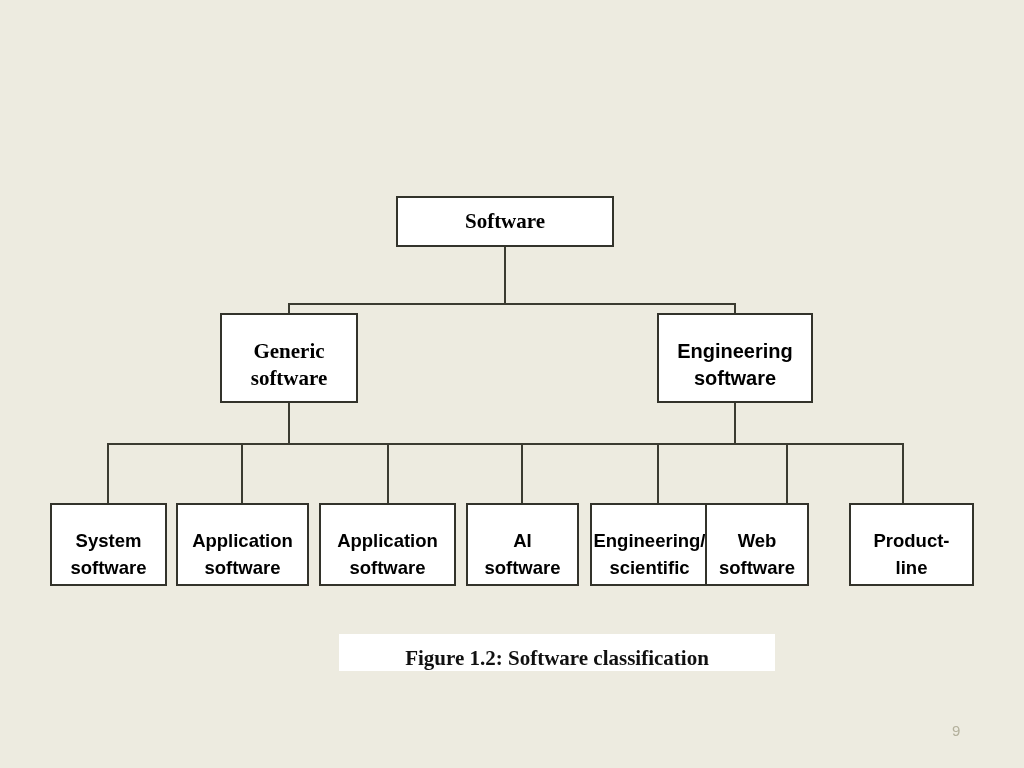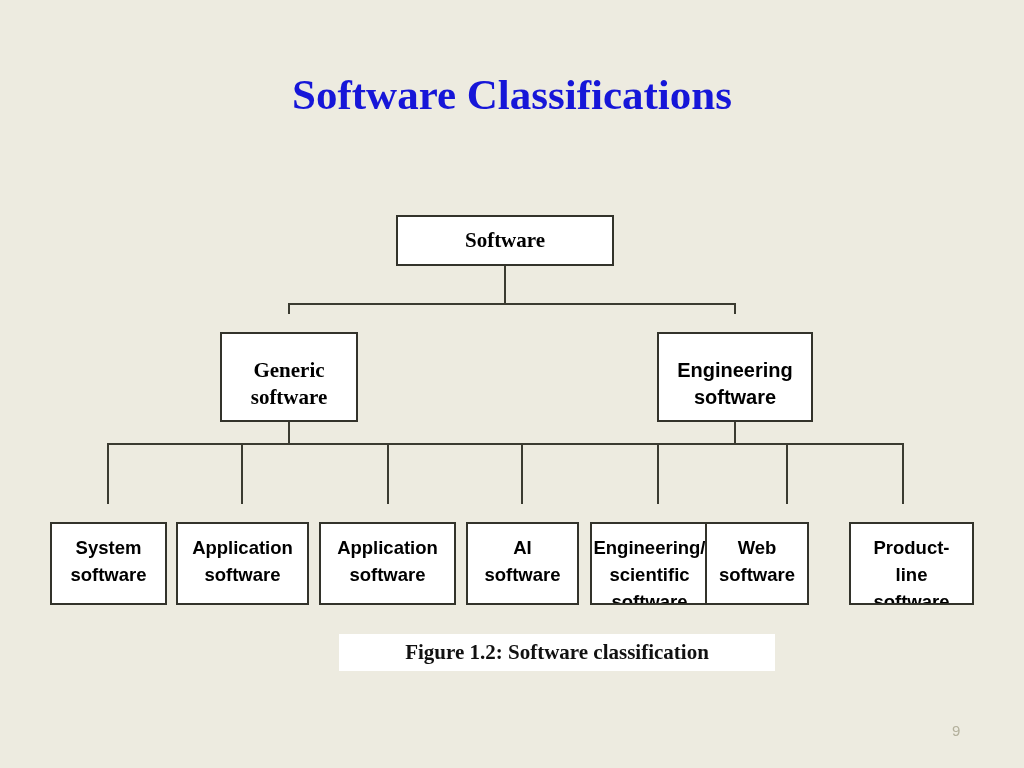--- a/index.html
+++ b/index.html
@@ -43,21 +43,20 @@
     position: absolute;
     box-sizing: border-box;
     background: #ffffff;
     border: 2px solid #33332b;
     display: flex;
     align-items: flex-start;
     justify-content: center;
     text-align: center;
     color: #000000;
     overflow: hidden;
-    margin-top: 19px;
   }
   .node-label {
     display: block;
     width: 100%;
     text-align: center;
     white-space: pre-line;
   }
 
   
   #node-root {
@@ -98,21 +97,21 @@
     font-family: "Liberation Sans", sans-serif;
     font-weight: bold;
     font-size: 20px;
     line-height: 27px;
   }
 
   
   .node-l3 {
     top: 503px;
     height: 83px;
-    padding-top: 10px;
+    padding-top: 22px;
   }
   .node-l3 .node-label {
     font-family: "Liberation Sans", sans-serif;
     font-weight: bold;
     font-size: 18.5px;
     line-height: 27px;
   }
 
   #leaf-0 { left: 50px;  width: 117px; }
   #leaf-1 { left: 176px; width: 133px; }
@@ -132,21 +131,21 @@
 
   
   #caption-band {
     position: absolute;
     left: 339px;
     top: 634px;
     width: 436px;
     height: 37px;
     background: #ffffff;
     display: flex;
-    align-items: center;
+    align-items: flex-end;
     justify-content: center;
   }
   #caption-text {
     font-family: "Liberation Serif", "DejaVu Serif", serif;
     font-weight: bold;
     font-size: 21px;
     line-height: 25px;
     color: #111111;
     white-space: nowrap;
   }
@@ -161,21 +160,20 @@
     font-family: "Liberation Sans", sans-serif;
     font-size: 15px;
     color: #b3b09c;
   }
 </style>
 </head>
 <body>
 
 <div id="slide">
 
-  <div class="slide-title">Software Classifications</div>
 
   <div class="line vline" style="left:504px; top:247px; height:57px;"></div>
   <div class="line hline" style="left:288px; top:303px; width:448px;"></div>
   <div class="line vline" style="left:288px; top:303px; height:11px;"></div>
   <div class="line vline" style="left:734px; top:303px; height:11px;"></div>
 
   <div class="line vline" style="left:288px; top:403px; height:41px;"></div>
   <div class="line vline" style="left:734px; top:403px; height:41px;"></div>
   <div class="line hline" style="left:107px; top:443px; width:796px;"></div>
 

